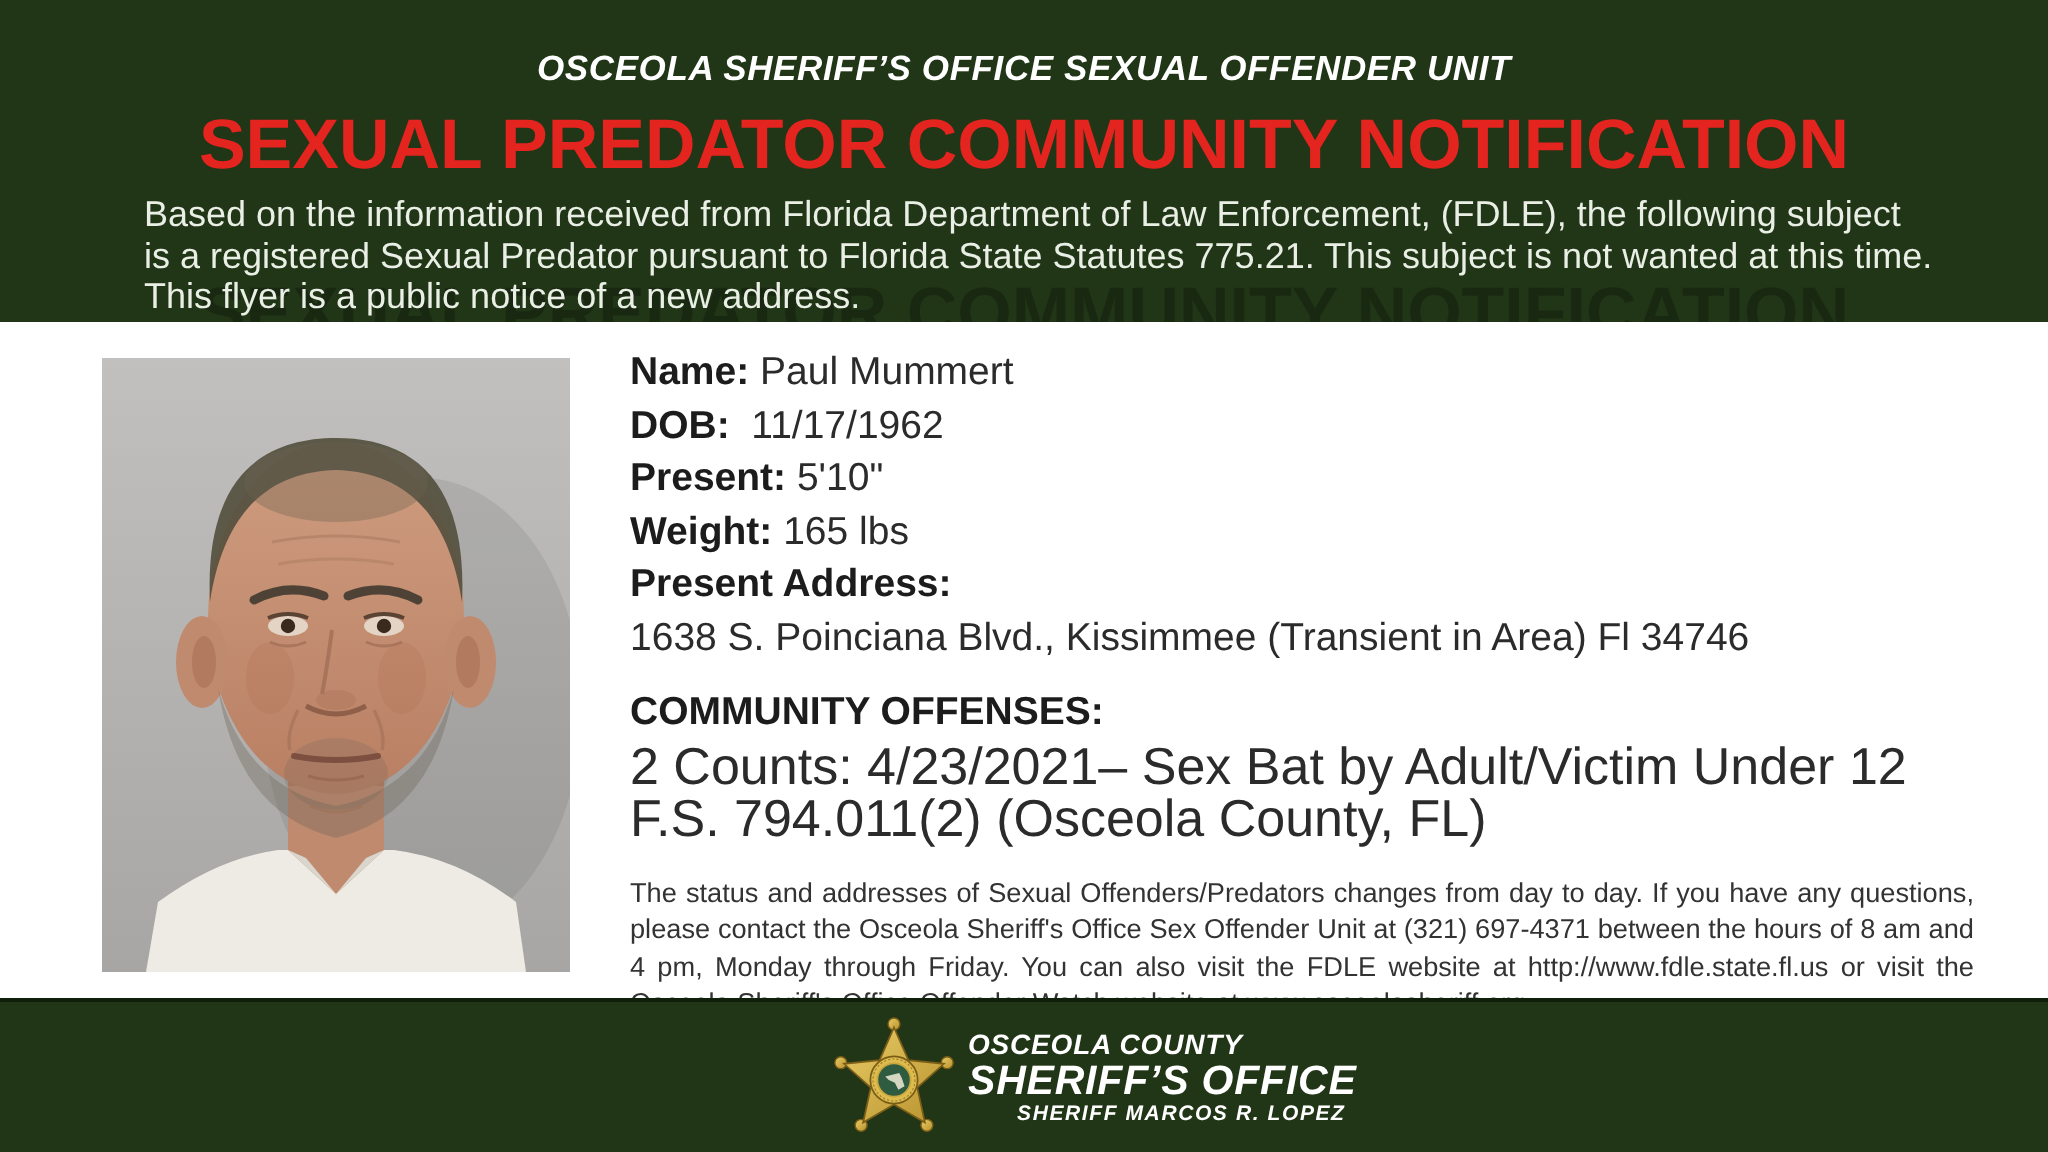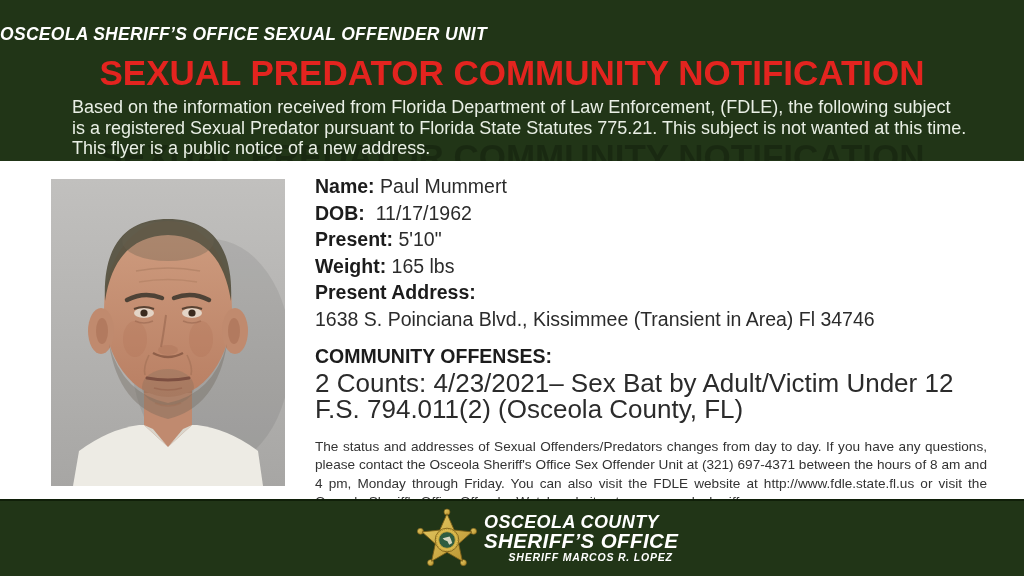--- a/index.html
+++ b/index.html
@@ -13,21 +13,21 @@
     position: absolute; top: 0; left: 0; width: 1024px; height: 161px;
     background: #213517; overflow: hidden;
   }
   .watermark-title {
     position: absolute; bottom: -16px; left: 50%; transform: translateX(-50%);
     font-size: 35px; font-weight: 800; letter-spacing: 0px; white-space: nowrap;
     color: #000000; opacity: 0.22; z-index: 0;
   }
   .unit-title {
     position: relative; z-index: 1;
-    margin-top: 24px; text-align: left;
+    margin-top: 24px; text-align: center;
     font-size: 17.5px; font-weight: 800; font-style: italic;
     letter-spacing: 0.3px; color: #ffffff; white-space: nowrap;
   }
   .main-title {
     position: relative; z-index: 1;
     margin-top: 9px; text-align: center;
     font-size: 35px; font-weight: 800; letter-spacing: 0px;
     color: #e3241f; white-space: nowrap; line-height: 38px;
   }
   .intro { position: relative; z-index: 1; margin-top: 5px; padding-left: 72px; }
@@ -56,21 +56,21 @@
     font-size: 13.6px; line-height: 18.6px; color: #333333; text-align: justify;
   }
 
   
   .band-bottom {
     position: absolute; top: 499px; left: 0; width: 1024px; height: 77px;
     background: #213517; border-top: 2px solid #101f09;
   }
   .badge { position: absolute; left: 412px; top: 4px; width: 70px; height: 70px; }
   .footer-text { position: absolute; left: 484px; top: 13px; color: #ffffff; font-style: italic; }
-  .footer-county  { font-size: 18px;  font-weight: 800; letter-spacing: 0.4px; line-height: 16px; white-space: nowrap; }
+  .footer-county  { font-size: 14px;  font-weight: 800; letter-spacing: 0.4px; line-height: 16px; white-space: nowrap; }
   .footer-office  { font-size: 20.5px; font-weight: 800; letter-spacing: 0.4px; line-height: 21px; white-space: nowrap; }
   .footer-sheriff { font-size: 10.5px; font-weight: 800; letter-spacing: 0.8px; line-height: 13px; margin-left: 19px; white-space: nowrap; text-align: center; }
 </style>
 </head>
 <body>
 
 <div class="flyer">
 
   <div class="band-top">
     <div class="watermark-title">SEXUAL PREDATOR COMMUNITY NOTIFICATION</div>

